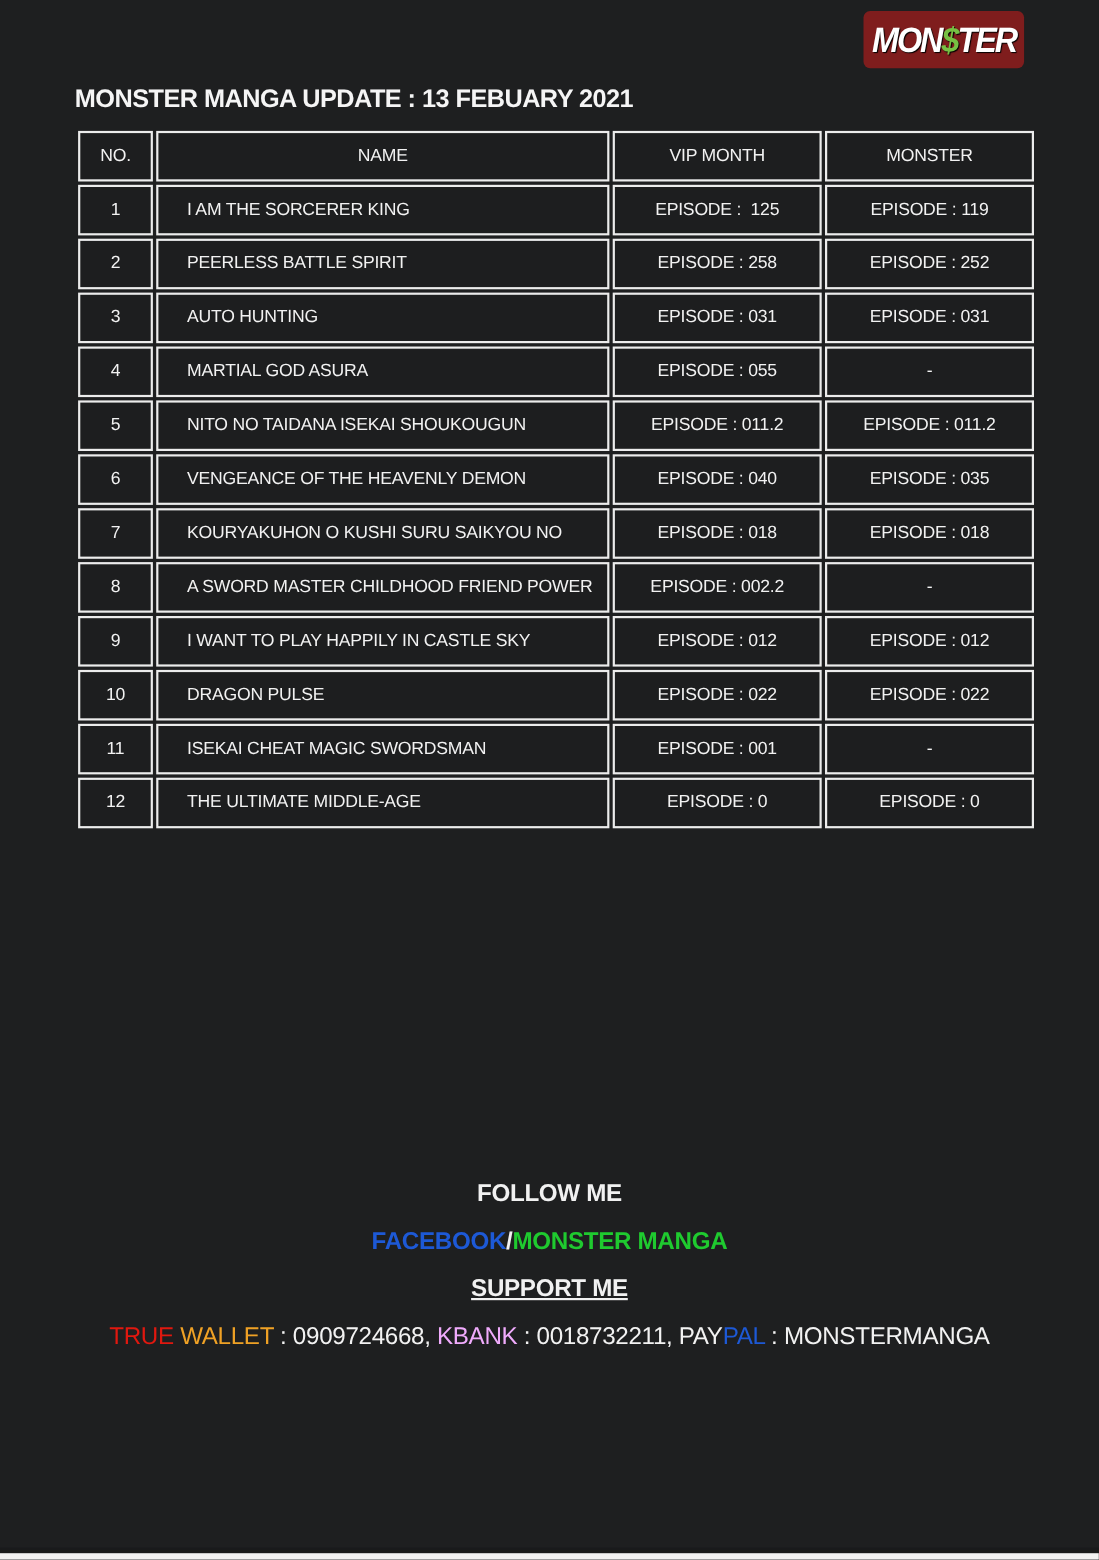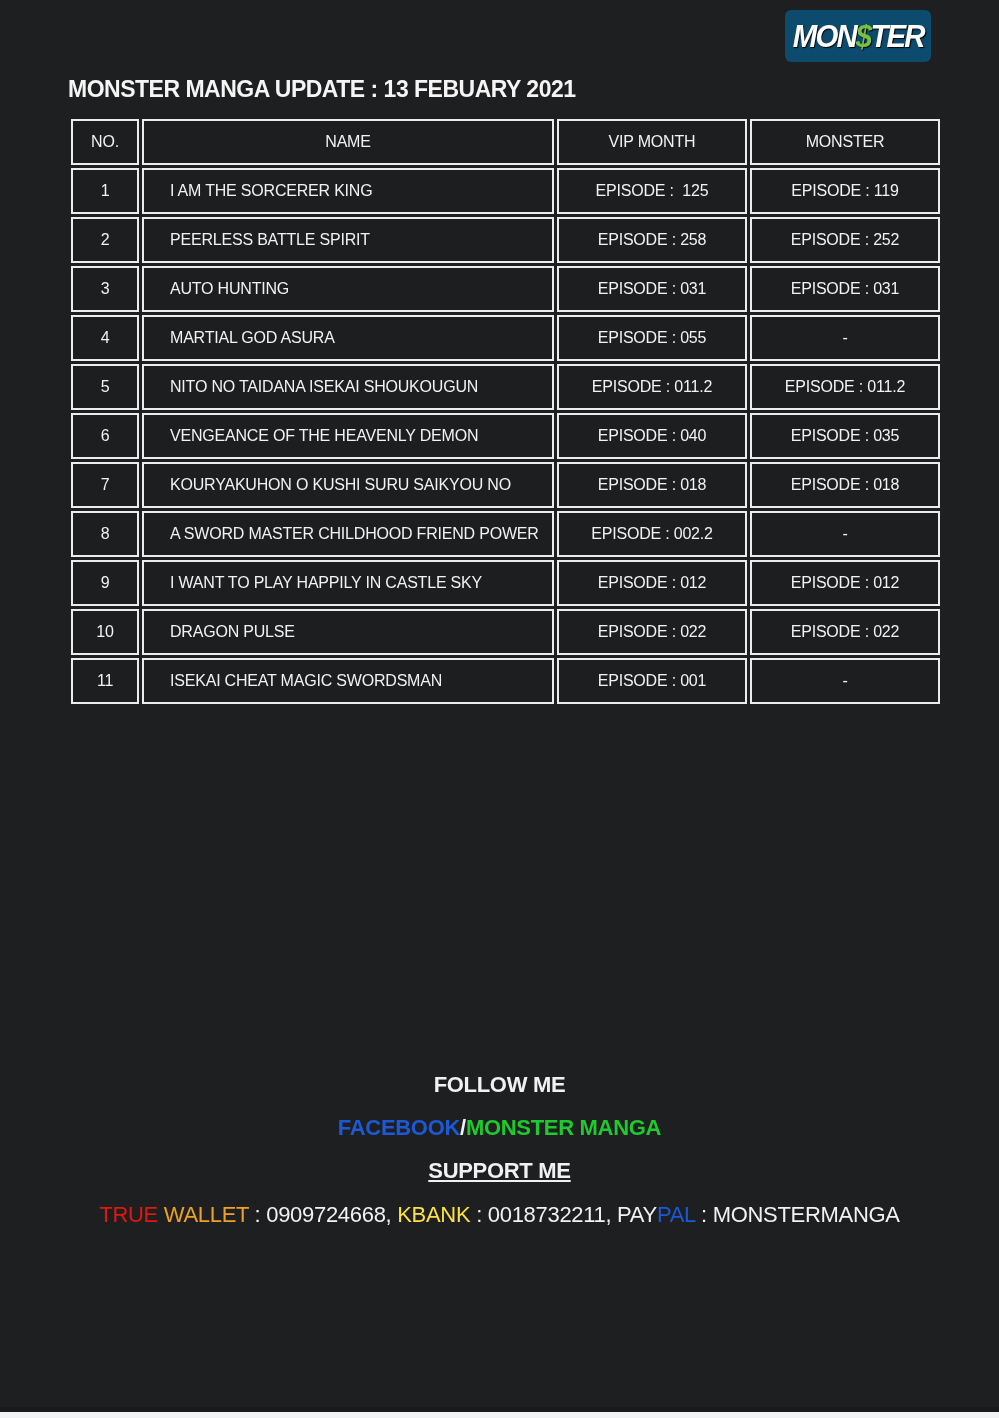--- a/index.html
+++ b/index.html
@@ -8,21 +8,21 @@
     background:#1e1f20;
     font-family:"Liberation Sans", sans-serif;
     color:#f1f1f1;
     position:relative;
     overflow:hidden;
   }
   
   .logo-box{
     position:absolute;top:10px;right:68px;
     width:146px;height:52px;
-    background:#0c4a6e;border-radius:6px;
+    background:#7f1d1d;border-radius:6px;
     display:flex;align-items:center;justify-content:center;
   }
   .logo-text{
     font-style:italic;font-weight:bold;
     font-size:32px;letter-spacing:-2px;
     color:#ffffff;white-space:pre;
     text-shadow:1px 1px 1px #000;
     transform:scaleX(.92);
   }
   .logo-text .dollar{color:#76c043;}
@@ -55,21 +55,21 @@
   }
   .follow   {top:1072px;font-size:22px;font-weight:bold;letter-spacing:-.3px;}
   .fb-line  {top:1115px;font-size:22px;font-weight:bold;letter-spacing:-.3px;}
   .support  {top:1158px;font-size:22px;font-weight:bold;letter-spacing:-.3px;text-decoration:underline;}
   .pay-line {top:1202px;font-size:22px;font-weight:400;letter-spacing:-.3px;}
   .c-white {color:#f2f2f2;}
   .c-blue  {color:#1d59d6;}
   .c-green-bright{color:#1fca2f;}
   .c-red   {color:#e0180f;margin-top:12px;}
   .c-orange{color:#efa125;}
-  .c-green {color:#fde047;}
+  .c-green {color:#f0abfc;}
   
   .bottom-dark{
     position:absolute;left:0;bottom:6px;width:100%;height:5px;
     background:#191a1b;
   }
   .bottom-light{
     position:absolute;left:0;bottom:0;width:100%;height:6px;
     background:#f2f2f2;
   }
 </style>
@@ -157,20 +157,26 @@
       <td class="c-name">DRAGON PULSE</td>
       <td class="c-vip">EPISODE : 022</td>
       <td class="c-mon">EPISODE : 022</td>
     </tr>
     <tr>
       <td class="c-no">11</td>
       <td class="c-name">ISEKAI CHEAT MAGIC SWORDSMAN</td>
       <td class="c-vip">EPISODE : 001</td>
       <td class="c-mon">-</td>
     </tr>
+    <tr>
+      <td class="c-no">12</td>
+      <td class="c-name">THE ULTIMATE MIDDLE-AGE</td>
+      <td class="c-vip">EPISODE : 0</td>
+      <td class="c-mon">EPISODE : 0</td>
+    </tr>
   </tbody>
 </table>
 
 <div class="center-line follow">FOLLOW ME</div>
 
 <div class="center-line fb-line"><span class="c-blue">FACEBOOK</span><span class="c-white">/</span><span class="c-green-bright">MONSTER MANGA</span></div>
 
 <div class="center-line support">SUPPORT ME</div>
 
 <div class="center-line pay-line"><span class="c-red">TRUE</span><span class="c-orange"> WALLET</span><span class="c-white"> : 0909724668, </span><span class="c-green">KBANK</span><span class="c-white"> : 0018732211, PAY</span><span class="c-blue">PAL</span><span class="c-white"> : MONSTERMANGA</span></div>

